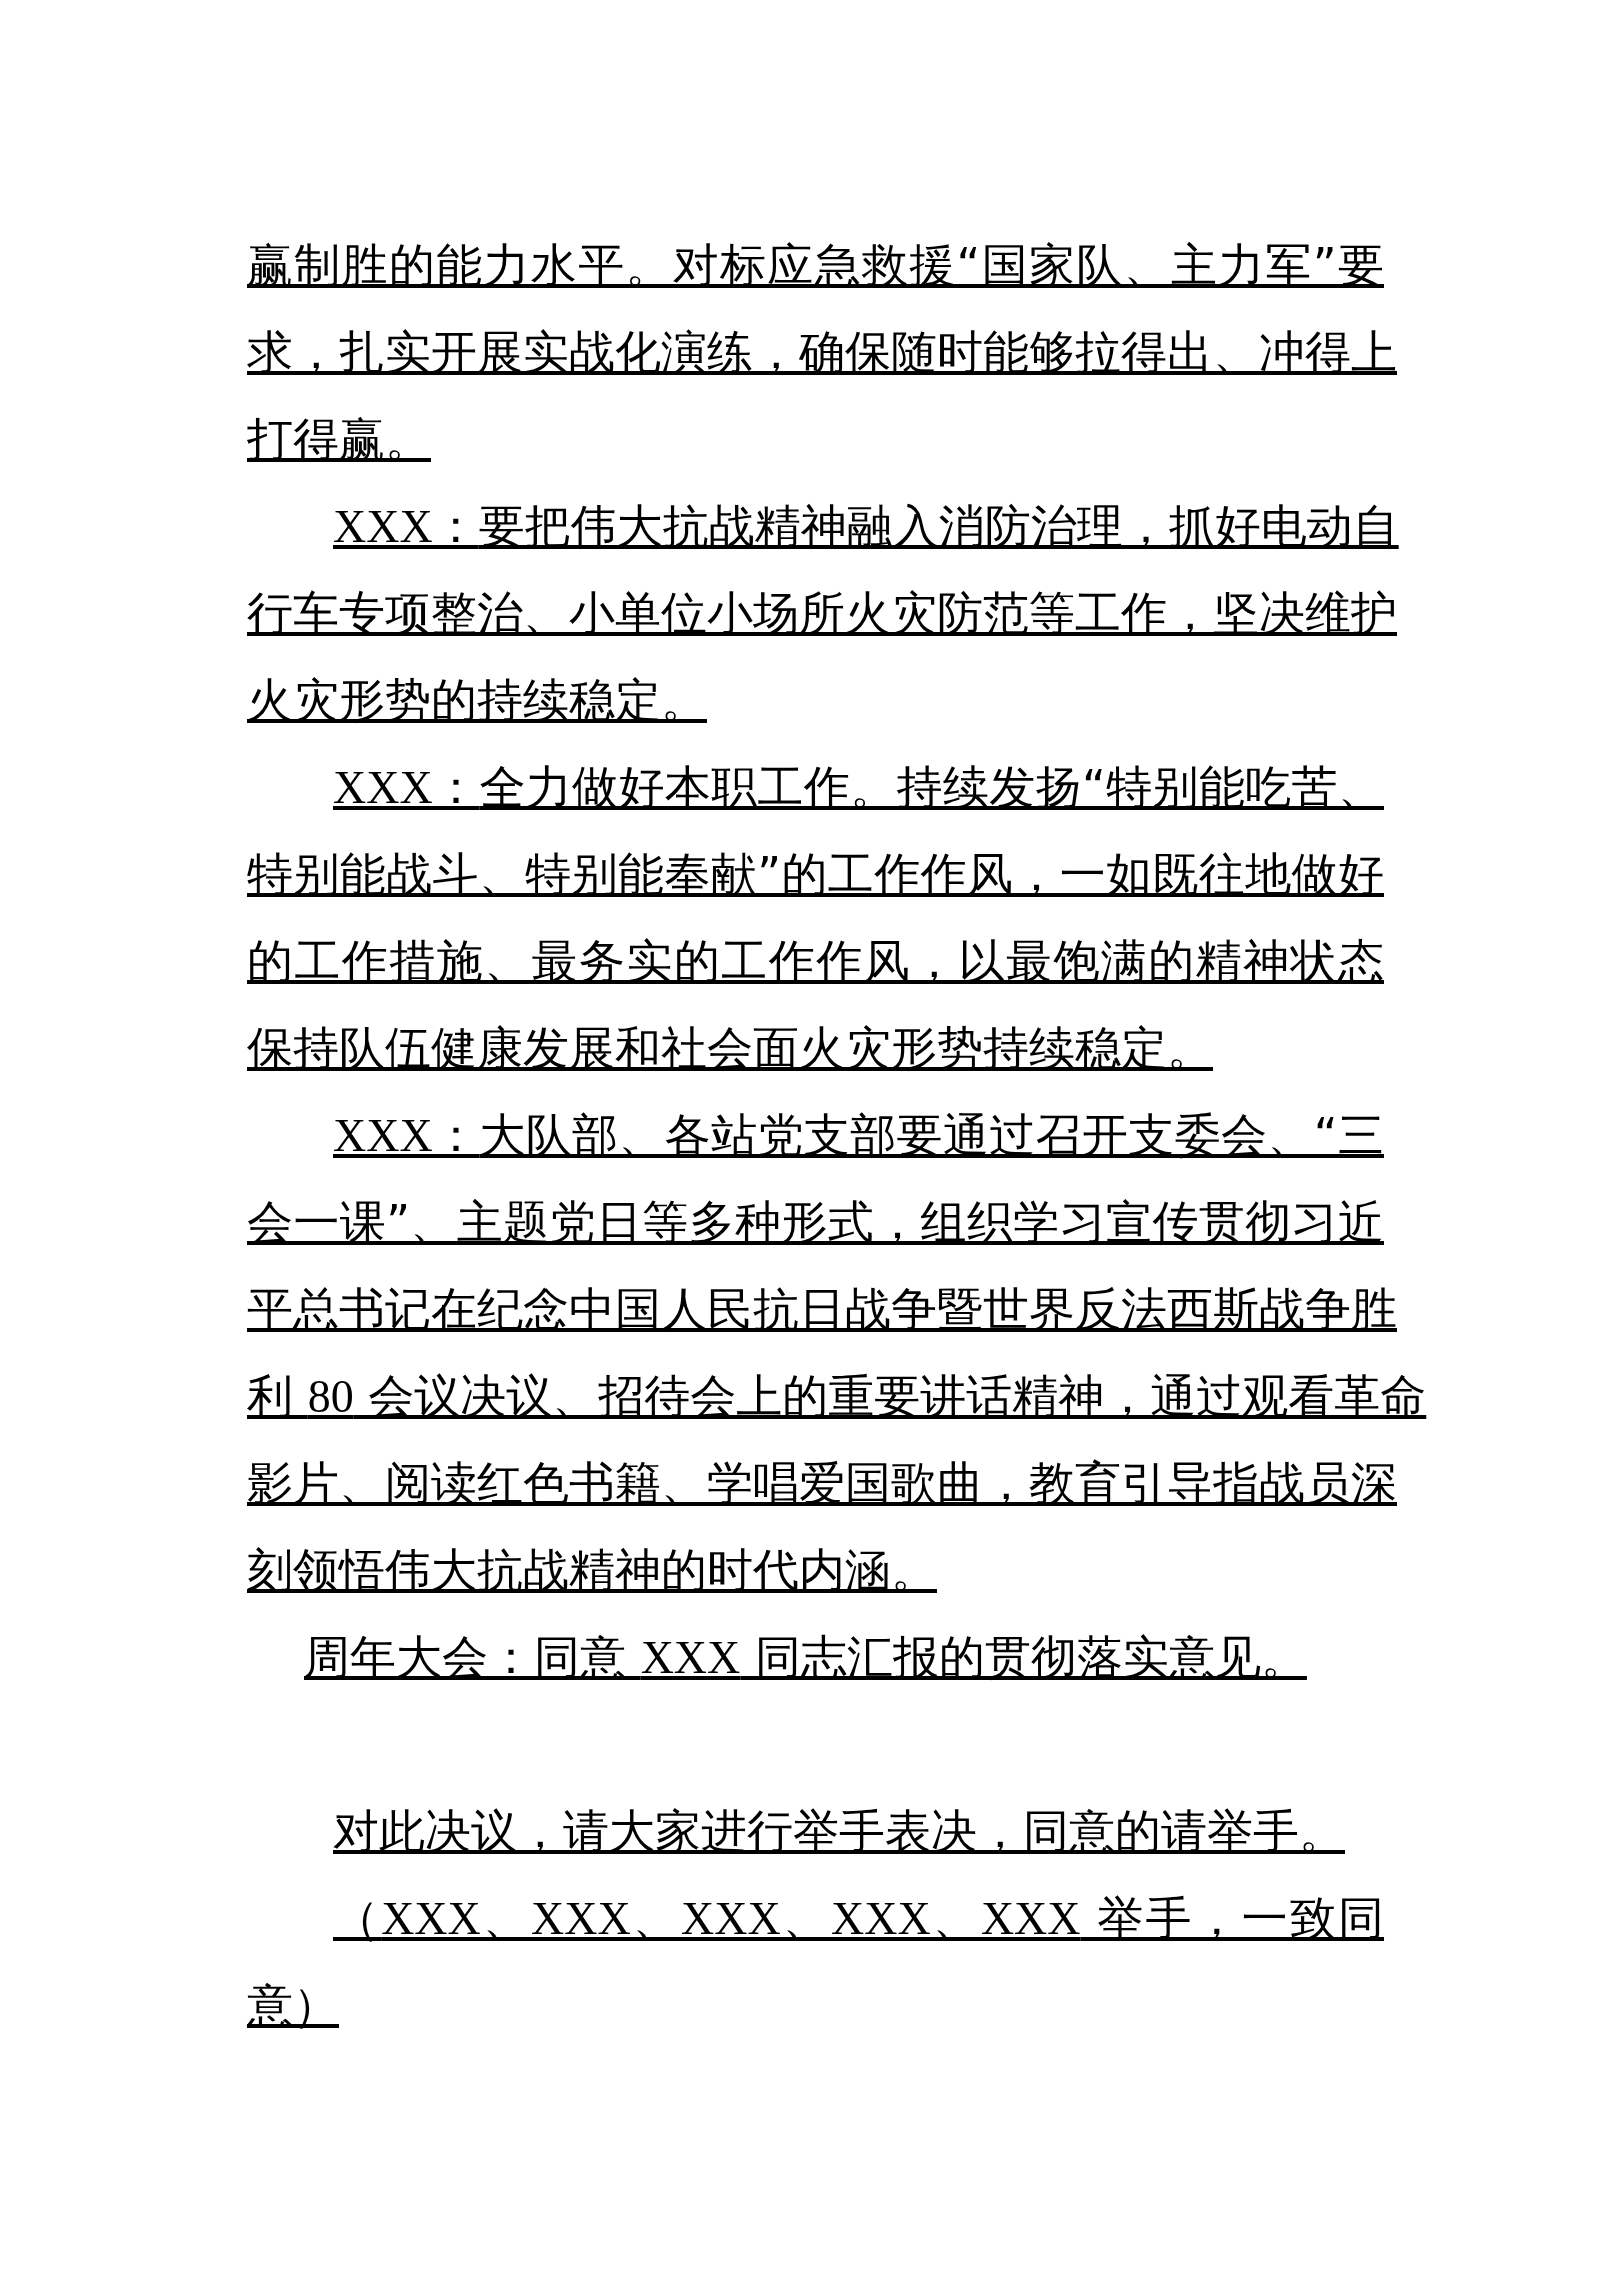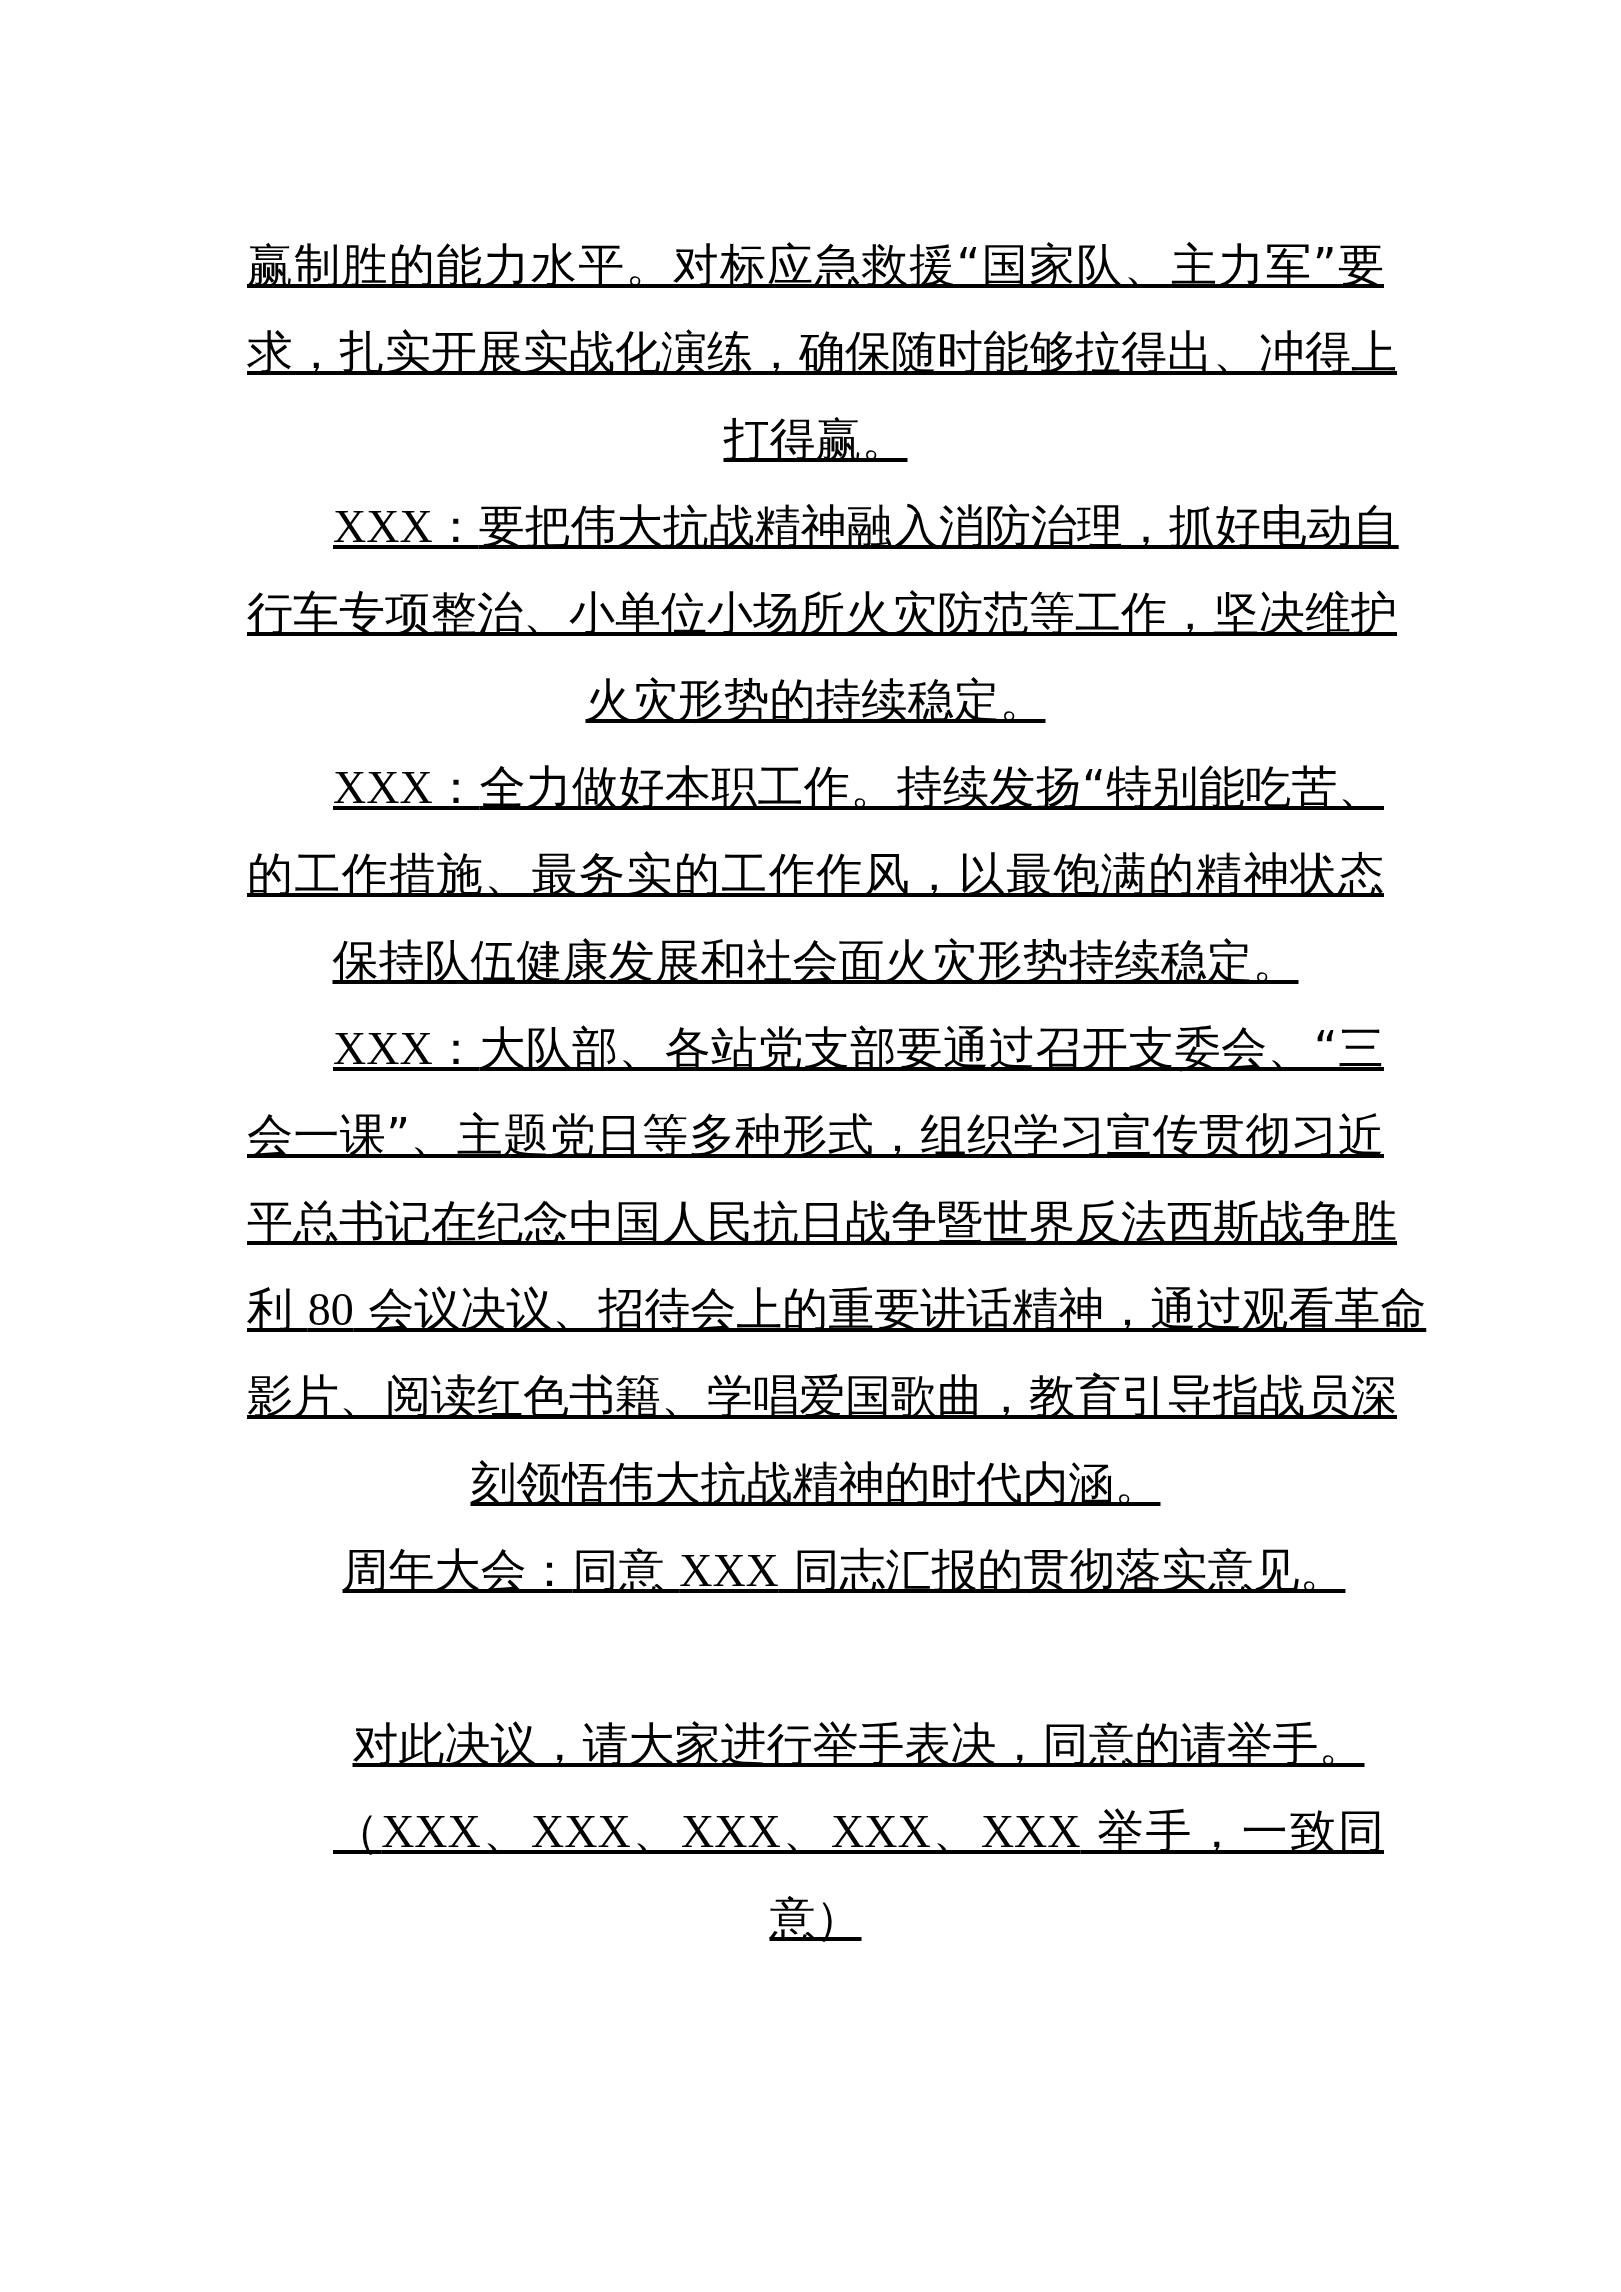--- a/index.html
+++ b/index.html
@@ -28,21 +28,21 @@
       white-space: nowrap;
       letter-spacing: 0px;
       overflow: visible;
       text-decoration: underline;
     }
     .justify {
       text-align: justify;
       text-align-last: justify;
     }
     .left {
-      text-align: center;
+      text-align: left;
     }
     .indent-2 { padding-left: 86px; }
     .indent-1 { padding-left: 57px; }
     .indent-3 { padding-left: 86px; }
     .latin {
       font-family: "Liberation Serif", "DejaVu Serif", serif;
     }
     .gap { height: 87px; }
   </style>
 </head>
@@ -52,20 +52,21 @@
 
   <div class="line justify">赢制胜的能力水平。对标应急救援“国家队、主力军”要</div>
   <div class="line justify">求，扎实开展实战化演练，确保随时能够拉得出、冲得上</div>
   <div class="line left">打得赢。</div>
 
   <div class="line justify indent-2"><span class="latin">XXX：</span><span>要把伟大抗战精神融入消防治理，抓好电动自</span></div>
   <div class="line justify">行车专项整治、小单位小场所火灾防范等工作，坚决维护</div>
   <div class="line left">火灾形势的持续稳定。</div>
 
   <div class="line justify indent-2"><span class="latin">XXX：</span><span>全力做好本职工作。持续发扬“特别能吃苦、</span></div>
+  <div class="line justify">特别能战斗、特别能奉献”的工作作风，一如既往地做好</div>
   <div class="line justify">的工作措施、最务实的工作作风，以最饱满的精神状态</div>
   <div class="line left">保持队伍健康发展和社会面火灾形势持续稳定。</div>
 
   <div class="line justify indent-2"><span class="latin">XXX：</span><span>大队部、各站党支部要通过召开支委会、“三</span></div>
   <div class="line justify">会一课”、主题党日等多种形式，组织学习宣传贯彻习近</div>
   <div class="line justify">平总书记在纪念中国人民抗日战争暨世界反法西斯战争胜</div>
   <div class="line justify"><span>利 </span><span class="latin">80</span><span> 会议决议、招待会上的重要讲话精神，通过观看革命</span></div>
   <div class="line justify">影片、阅读红色书籍、学唱爱国歌曲，教育引导指战员深</div>
   <div class="line left">刻领悟伟大抗战精神的时代内涵。</div>
 

